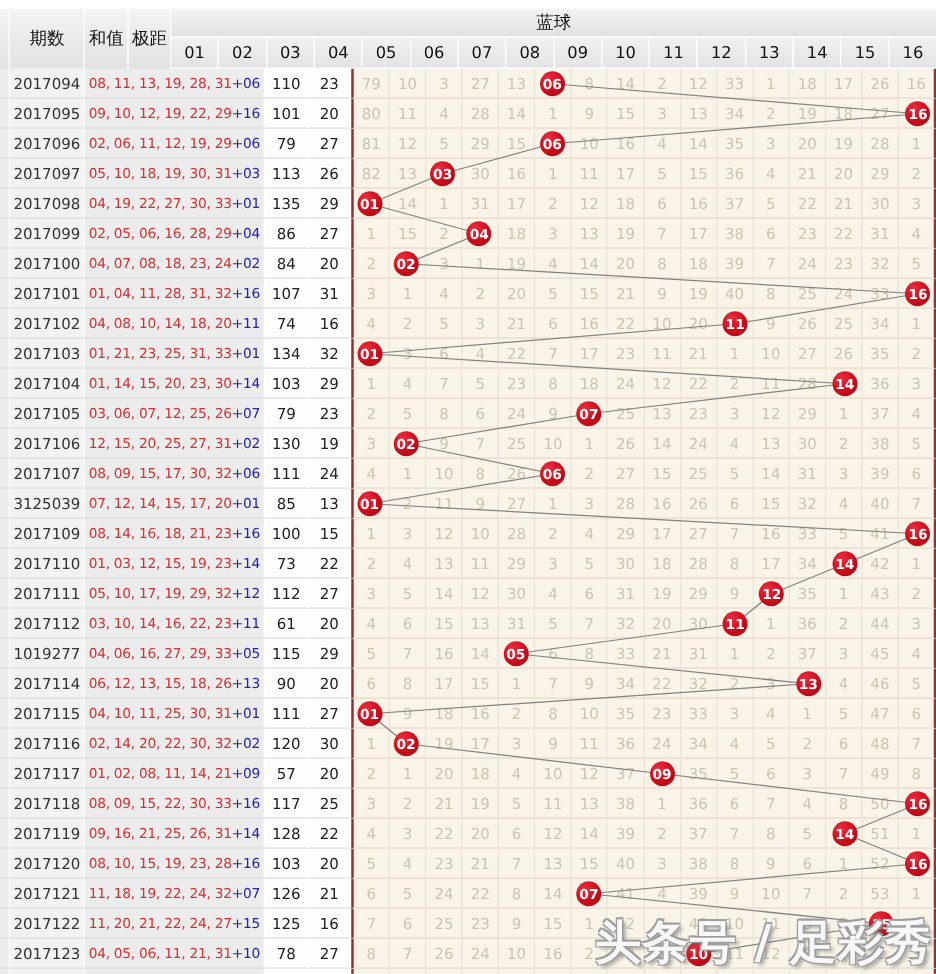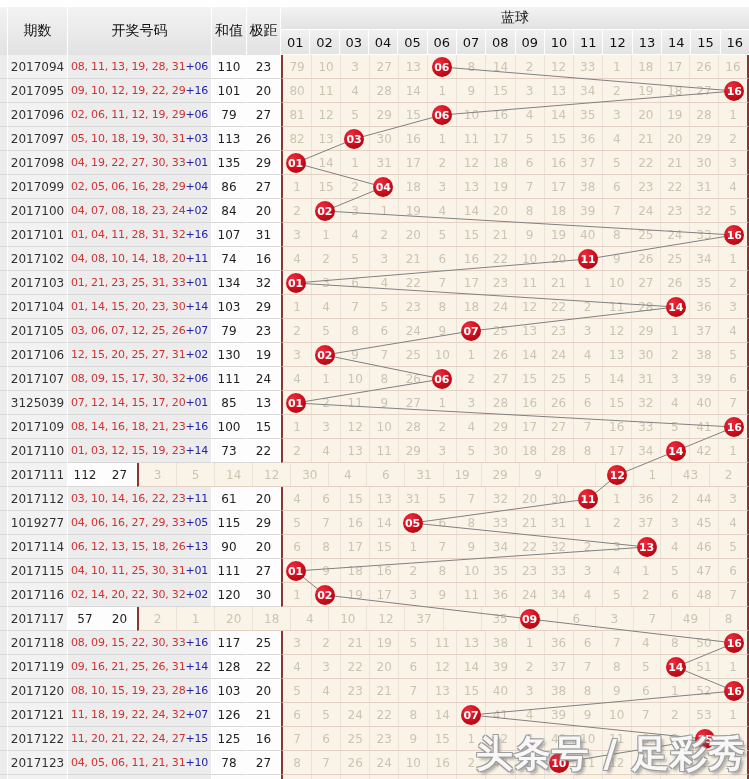--- a/index.html
+++ b/index.html
@@ -59,21 +59,20 @@
                   1px 1px 0 #9d9d9d,3px 3px 3px rgba(110,110,110,0.55);}
 </style>
 </head>
 <body>
 
 <div class="page">
 
   <div class="hdr">
     <div class="hcell hc-spacer"></div>
     <div class="hcell hc-period">期数</div>
-    <div class="hcell hc-reds">开奖号码</div>
     <div class="hcell hc-sum">和值</div>
     <div class="hcell hc-range">极距</div>
     <div class="hdr-blue">
       <div class="hcell blue-top">蓝球</div>
       <div class="blue-cols" id="blueCols">
           <div class="blue-col">01</div>
           <div class="blue-col">02</div>
           <div class="blue-col">03</div>
           <div class="blue-col">04</div>
           <div class="blue-col">05</div>
@@ -565,20 +564,24 @@
           <div class="gcell">17</div>
           <div class="gcell">34</div>
           <div class="gcell"></div>
           <div class="gcell">42</div>
           <div class="gcell">1</div>
         </div>
       </div>
       <div class="row">
         <div class="cell c-spacer"></div>
         <div class="cell c-period">2017111</div>
+        <div class="cell c-reds">
+          <div class="red-part" style="display: inline;">05, 10, 17, 19, 29, 32</div>
+          <div class="blue-part" style="display: inline;">+12</div>
+        </div>
         <div class="cell c-sum">112</div>
         <div class="cell c-range">27</div>
         <div class="grid">
           <div class="gcell">3</div>
           <div class="gcell">5</div>
           <div class="gcell">14</div>
           <div class="gcell">12</div>
           <div class="gcell">30</div>
           <div class="gcell">4</div>
           <div class="gcell">6</div>
@@ -729,20 +732,24 @@
           <div class="gcell">5</div>
           <div class="gcell">2</div>
           <div class="gcell">6</div>
           <div class="gcell">48</div>
           <div class="gcell">7</div>
         </div>
       </div>
       <div class="row">
         <div class="cell c-spacer"></div>
         <div class="cell c-period">2017117</div>
+        <div class="cell c-reds">
+          <div class="red-part" style="display: inline;">01, 02, 08, 11, 14, 21</div>
+          <div class="blue-part" style="display: inline;">+09</div>
+        </div>
         <div class="cell c-sum">57</div>
         <div class="cell c-range">20</div>
         <div class="grid">
           <div class="gcell">2</div>
           <div class="gcell">1</div>
           <div class="gcell">20</div>
           <div class="gcell">18</div>
           <div class="gcell">4</div>
           <div class="gcell">10</div>
           <div class="gcell">12</div>

